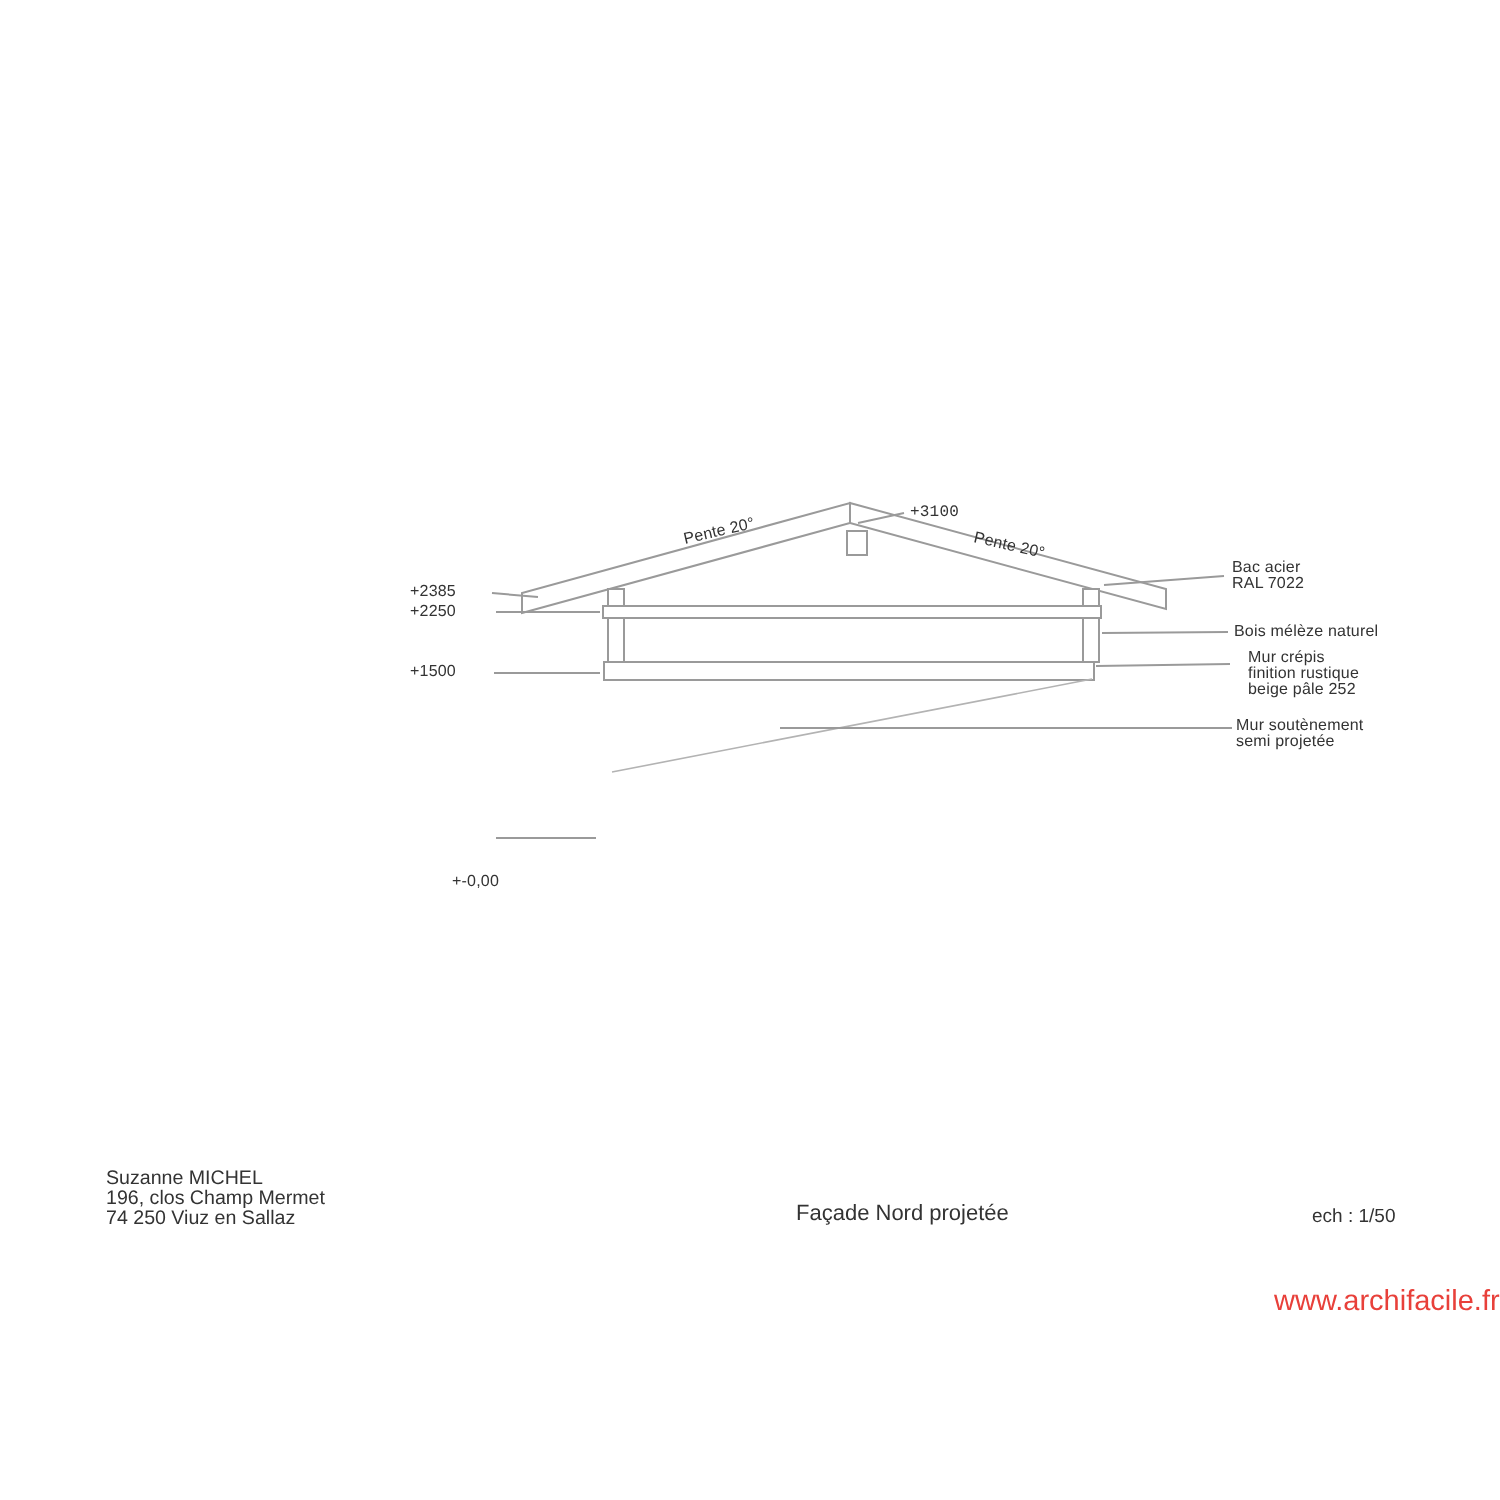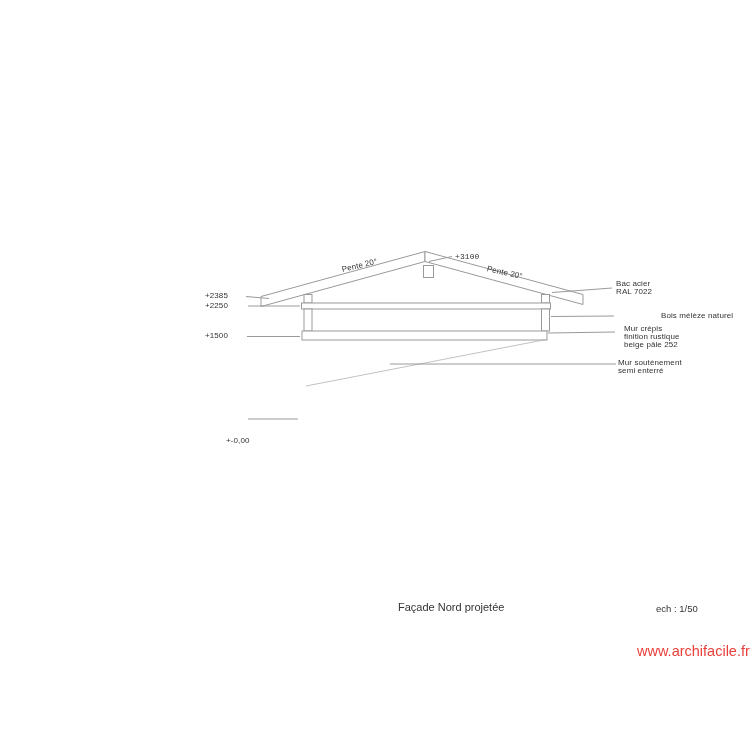--- a/index.html
+++ b/index.html
@@ -79,24 +79,27 @@
   <span class="ann pente-right" style="left:487px;top:265px;">Pente 20°</span>
 
   <span class="ann" style="left:455px;top:253px;font-family:Liberation Mono, monospace;">+3100</span>
   <span class="ann right-align" style="left:205px;top:291.5px;width:40px;">+2385</span>
   <span class="ann right-align" style="left:205px;top:301.5px;width:40px;">+2250</span>
   <span class="ann right-align" style="left:205px;top:332px;width:40px;">+1500</span>
   <span class="ann" style="left:226px;top:409px;margin-top:28px;">+-0,00</span>
 
   <span class="ann" style="left:616px;top:280px;">Bac acier
 RAL 7022</span>
-  <span class="ann" style="left:617px;top:311.5px;margin-left:44px;">Bois mélèze naturel</span>
+  <span class="ann" style="left:617px;top:311.5px;">Bois mélèze naturel</span>
   <span class="ann" style="left:624px;top:325px;">Mur crépis
 finition rustique
 beige pâle 252</span>
   <span class="ann" style="left:618px;top:359px;">Mur soutènement
-semi enterré</span>
+semi projetée</span>
 
+  <div class="footer-owner">Suzanne MICHEL
+196, clos Champ Mermet
+74 250 Viuz en Sallaz</div>
   <div class="footer-title">Façade Nord projetée</div>
   <div class="footer-scale">ech : 1/50</div>
   <div class="watermark">www.archifacile.fr</div>
 
 </div>
 
 </body></html>

